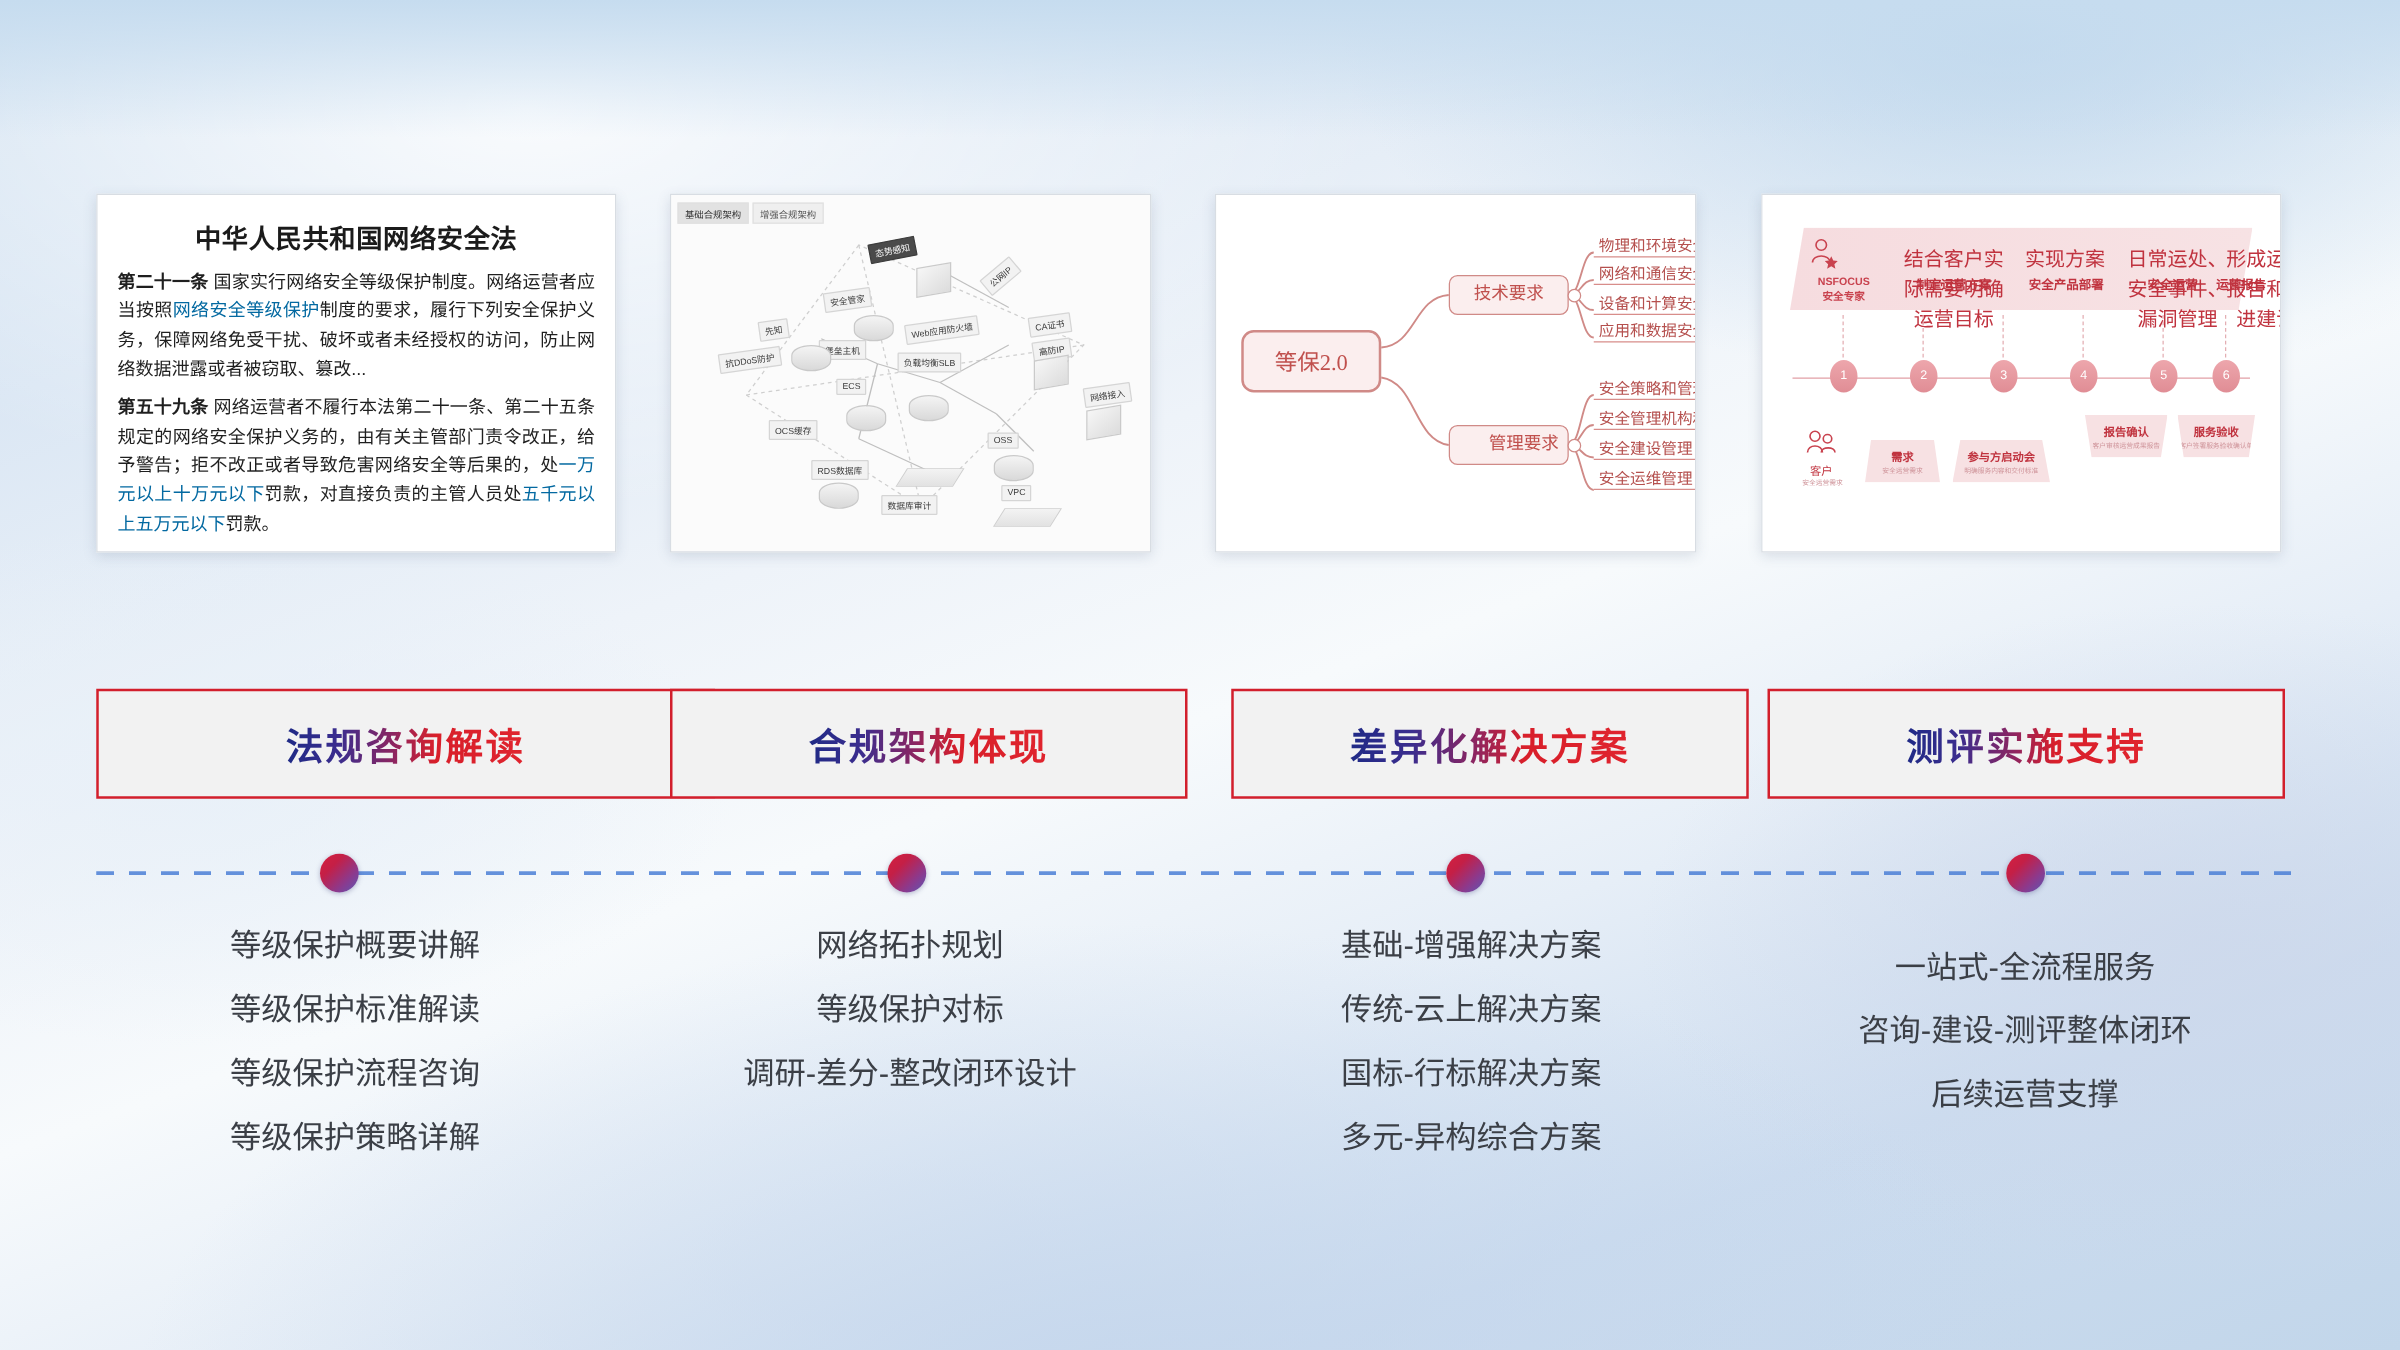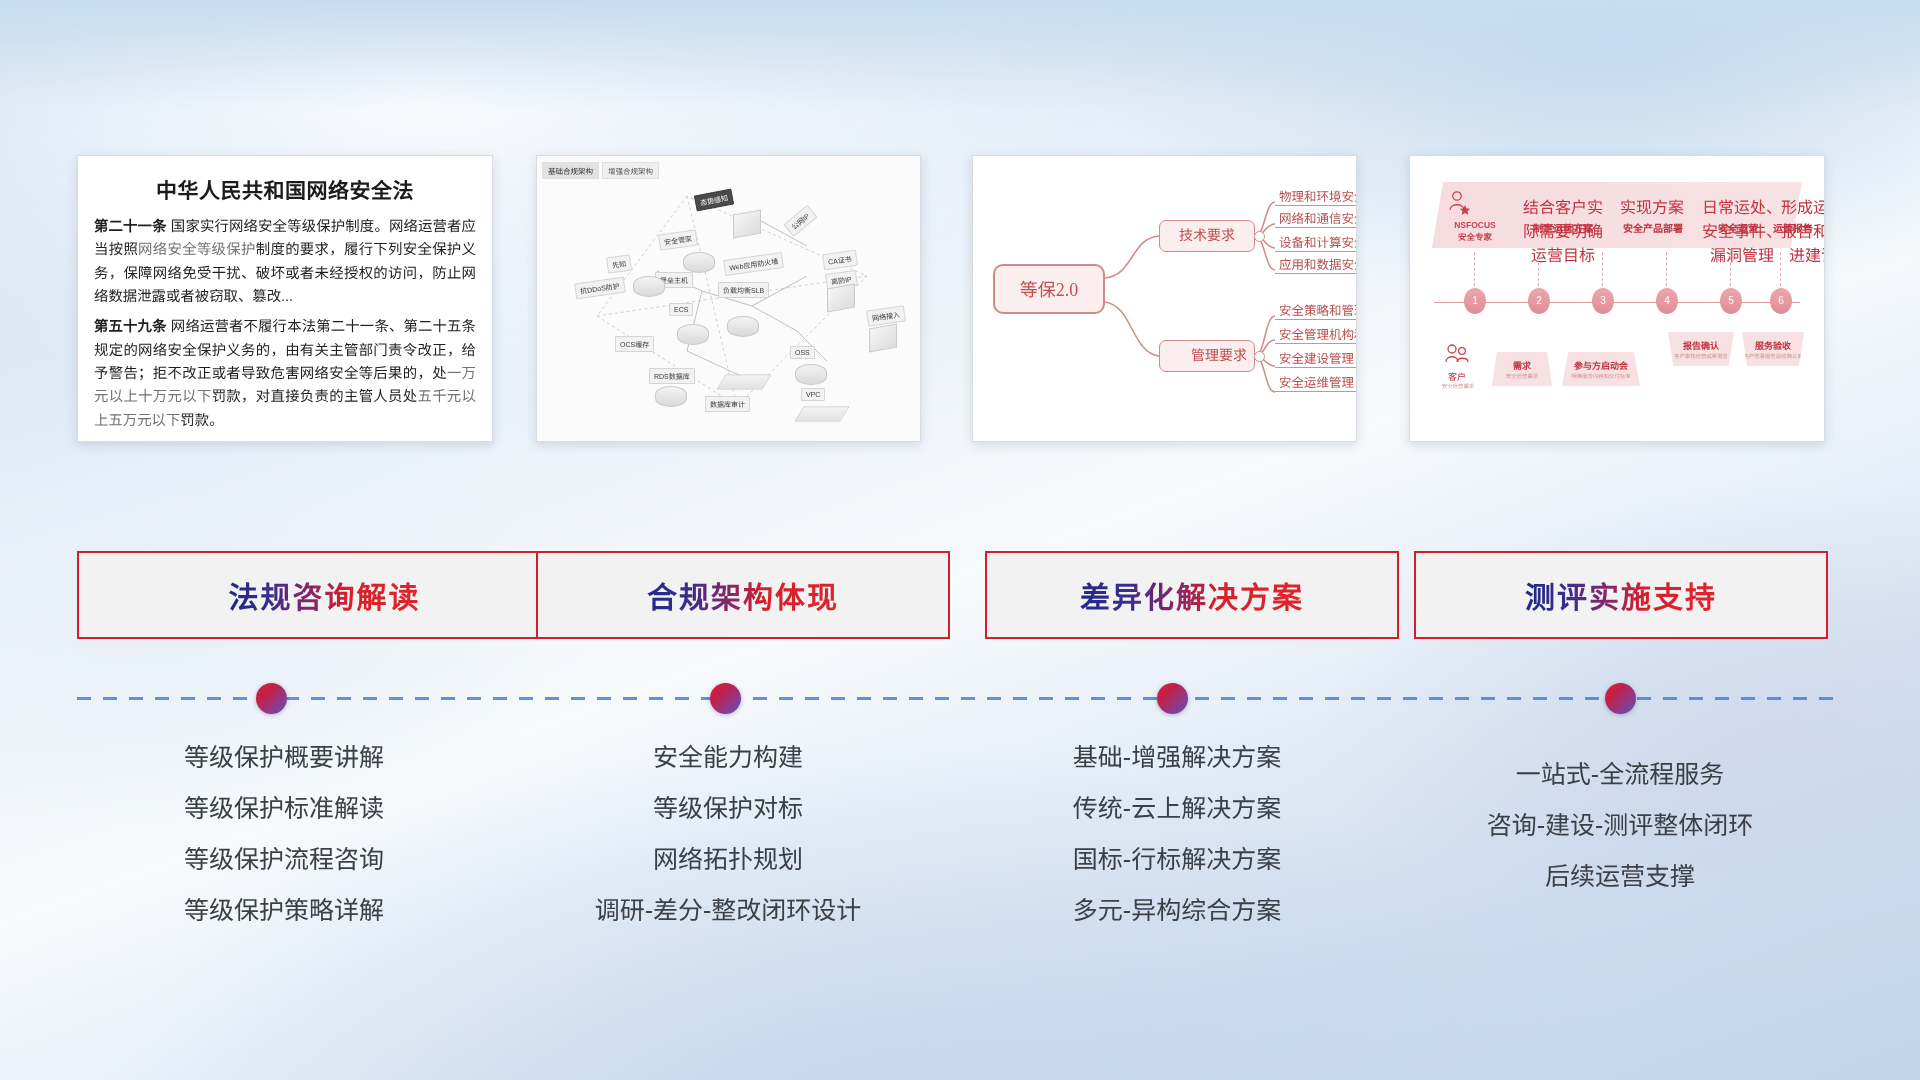--- a/index.html
+++ b/index.html
@@ -34,21 +34,21 @@
   .card.c2{left:536px;top:155px;width:383px;height:285px;background:#fafafa;}
   .card.c3{left:972px;top:155px;width:383px;height:285px;}
   .card.c4{left:1409px;top:155px;width:414px;height:285px;background:#fdfdfd;}
 
   
   .law{padding:14px 16px 10px 16px;box-sizing:border-box;height:100%;}
   .law-title{text-align:center;font-size:21px;font-weight:bold;color:#1b1b1b;
     letter-spacing:.5px;margin:4px 0 11px 0;}
   .law-p{font-size:14.4px;line-height:1.62;color:#1f1f1f;text-align:justify;margin:0 0 7px 0;}
   .law-art{font-weight:bold;}
-  .hl{color:#737373;}
+  .hl{color:#0369a1;}
 
   
   .arch{position:relative;width:100%;height:100%;background:#fbfbfb;}
   .arch .tabs{position:absolute;left:5px;top:6px;display:flex;gap:3px;}
   .arch .tab{font-size:7.5px;color:#555;background:#efefef;border:1px solid #e0e0e0;
     padding:2px 5px;white-space:nowrap;}
   .arch .tab.on{background:#e2e2e2;color:#333;}
   .arch .nodebox{position:absolute;font-size:7px;color:#3a3a3a;background:#f2f2f2;
     border:1px solid #d5d5d5;padding:2px 4px;white-space:nowrap;border-radius:1px;}
   .arch .nodebox.dark{background:#4a4a4a;color:#fff;border-color:#3c3c3c;}
@@ -335,23 +335,22 @@
   <div class="tl-dot d3"></div>
   <div class="tl-dot d4"></div>
 
   <div class="col col1">
     <div class="li">等级保护概要讲解</div>
     <div class="li">等级保护标准解读</div>
     <div class="li">等级保护流程咨询</div>
     <div class="li">等级保护策略详解</div>
   </div>
   <div class="col col2">
-    <div class="li">安全能力构建</div>
+    <div class="li">网络拓扑规划</div>
     <div class="li">等级保护对标</div>
-    <div class="li">网络拓扑规划</div>
     <div class="li">调研-差分-整改闭环设计</div>
   </div>
   <div class="col col3">
     <div class="li">基础-增强解决方案</div>
     <div class="li">传统-云上解决方案</div>
     <div class="li">国标-行标解决方案</div>
     <div class="li">多元-异构综合方案</div>
   </div>
   <div class="col col4">
     <div class="li">一站式-全流程服务</div>

